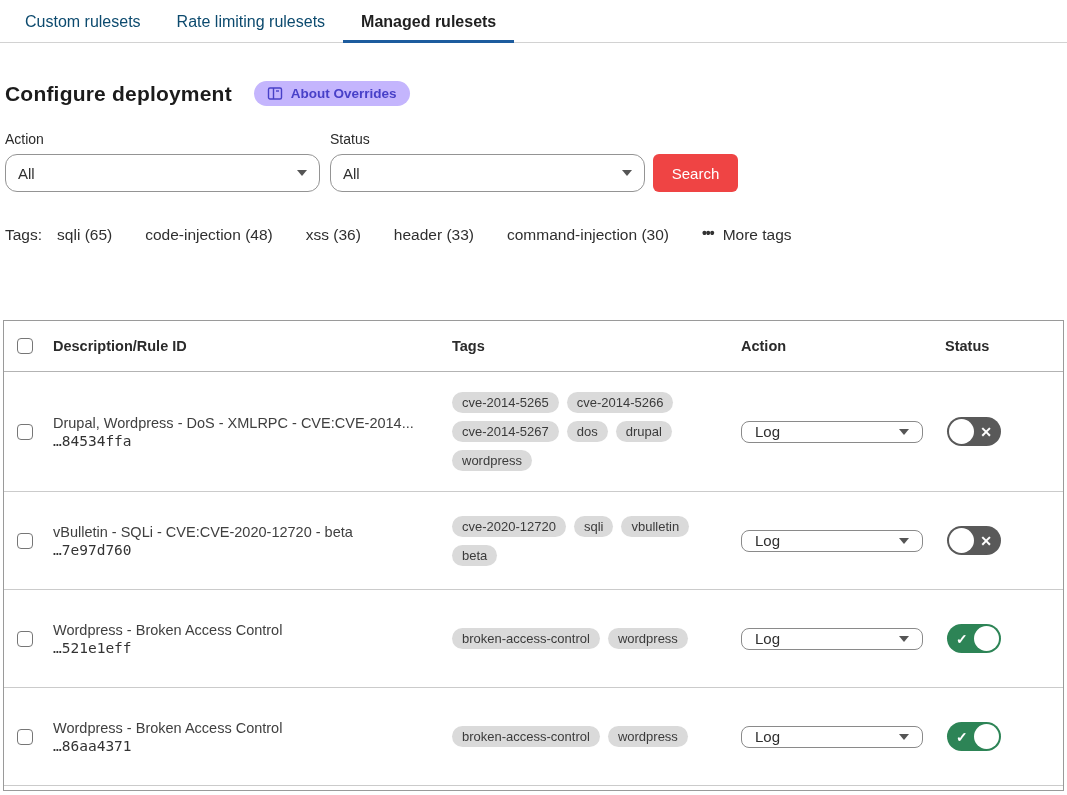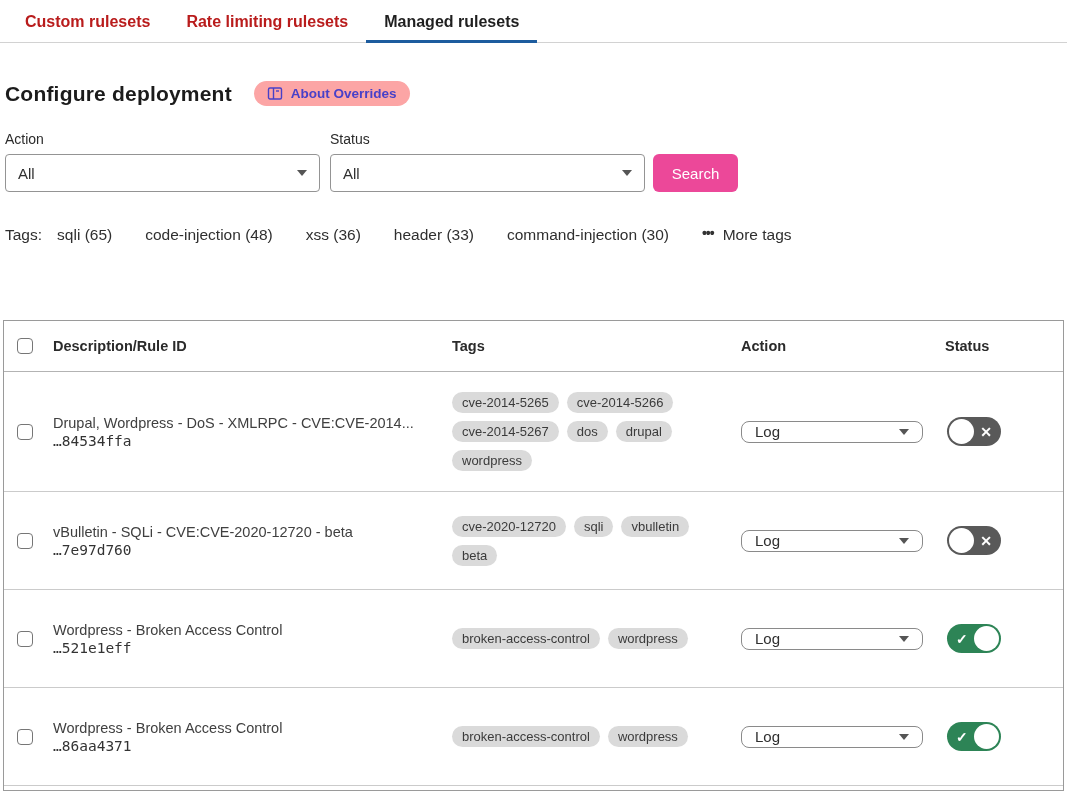--- a/index.html
+++ b/index.html
@@ -6,59 +6,58 @@
   html,body { margin:0; padding:0; }
   body {
     width:1067px; height:795px; overflow:hidden;
     background:#fff; color:#333;
     font-family:"Liberation Sans", sans-serif;
   }
 
   
   .tabs { display:flex; padding-left:7px; border-bottom:1px solid #d2d2d2; }
   .tab {
-    padding:13px 18px 9px; font-size:16px; color:#b91c1c;
+    padding:13px 18px 9px; font-size:16px; color:#0c4a6e;
     border-bottom:3px solid transparent; margin-bottom:-1px; cursor:pointer;
     white-space:nowrap;
-    font-weight:bold;
   }
   .tab.active { color:#1f1f1f; font-weight:700; border-bottom-color:#1d5c9e; }
 
   
   .heading-row { display:flex; align-items:center; margin:38px 0 0 5px; }
   .page-title { font-size:21px; font-weight:700; color:#1b1b1b; margin:0; letter-spacing:.2px; }
   .about-badge {
     display:inline-flex; align-items:center; gap:8px; margin-left:22px;
-    background:#fca5a5; color:#4840c8; font-size:13.5px; font-weight:600;
+    background:#c4b5fd; color:#4840c8; font-size:13.5px; font-weight:600;
     padding:5px 13px; border-radius:13px; cursor:pointer;
   }
   .about-badge svg { display:block; }
 
   
   .filters { display:flex; margin:25px 4px 0 5px; align-items:flex-end; }
   .filter-group { display:flex; flex-direction:column; width:315px; }
   .filter-group + .filter-group { margin-left:10px; }
   .filter-label { font-size:14px; color:#2b2b2b; margin-bottom:7px; }
   .search-box, .select-box {
-    height:38px; border:1px solid #949494; border-radius:4px; background:#fff;
+    height:38px; border:1px solid #949494; border-radius:12px; background:#fff;
     display:flex; align-items:center; padding:0 12px; font-size:15px; color:#2f2f2f;
   }
   .search-box { padding-left:10px; }
   .search-box input {
     border:none; outline:none; flex:1; font-size:15px; margin-left:8px;
     font-family:"Liberation Sans", sans-serif;
   }
   .select-box { justify-content:space-between; cursor:pointer; }
   .caret {
     width:0; height:0; border-left:5px solid transparent; border-right:5px solid transparent;
     border-top:6px solid #555;
   }
   .search-btn {
     margin-left:8px; width:85px; height:38px; border:none; border-radius:6px;
-    background:#ec4899; color:#fff; font-size:15px; cursor:pointer;
+    background:#ef4444; color:#fff; font-size:15px; cursor:pointer;
     font-family:"Liberation Sans", sans-serif;
   }
 
   
   .tags-bar { display:flex; margin:34px 12px 0 5px; font-size:15.5px; color:#2f2f2f; }
   .tags-bar-label { margin-right:15px; }
   .tags-bar-list { display:flex; align-items:center; }
   .tag-link { margin-right:33px; cursor:pointer; white-space:nowrap; }
   .more-tags { display:flex; align-items:center; gap:9px; cursor:pointer; }
   .dots-icon { font-weight:700; letter-spacing:-1px; font-size:14px; color:#333; position:relative; top:-2px; }

